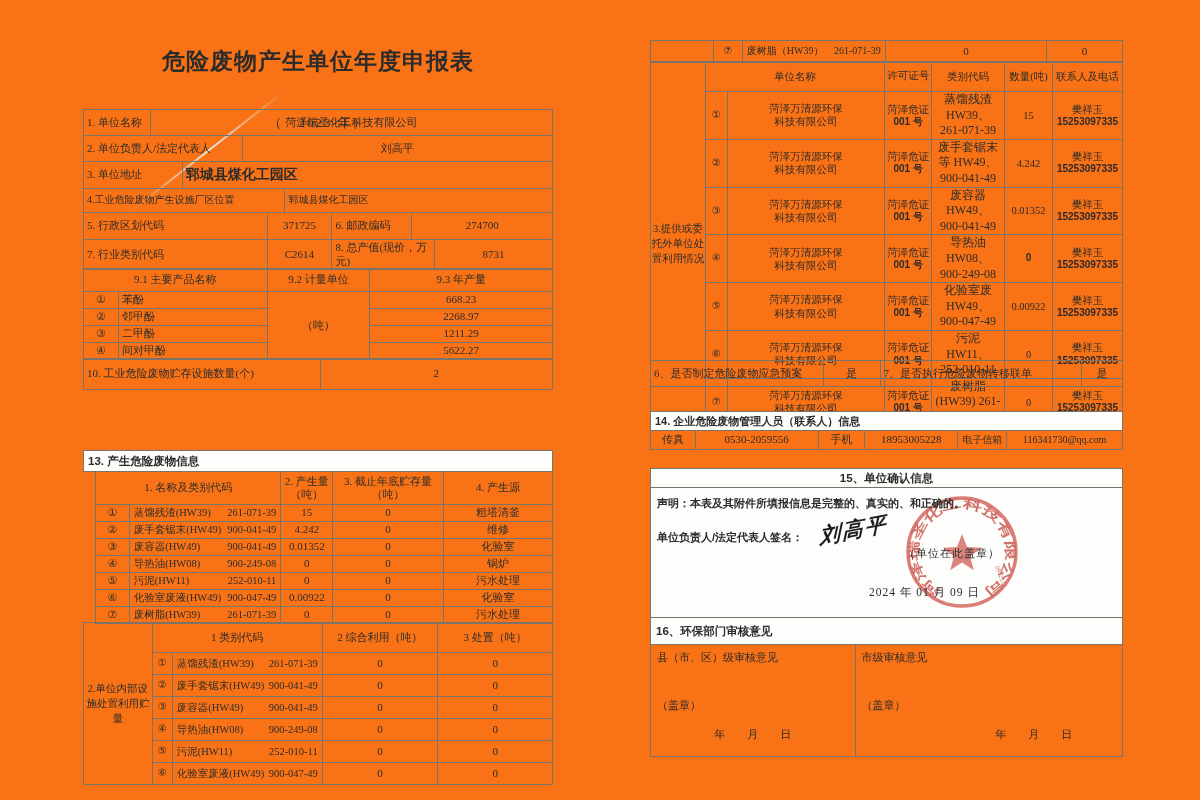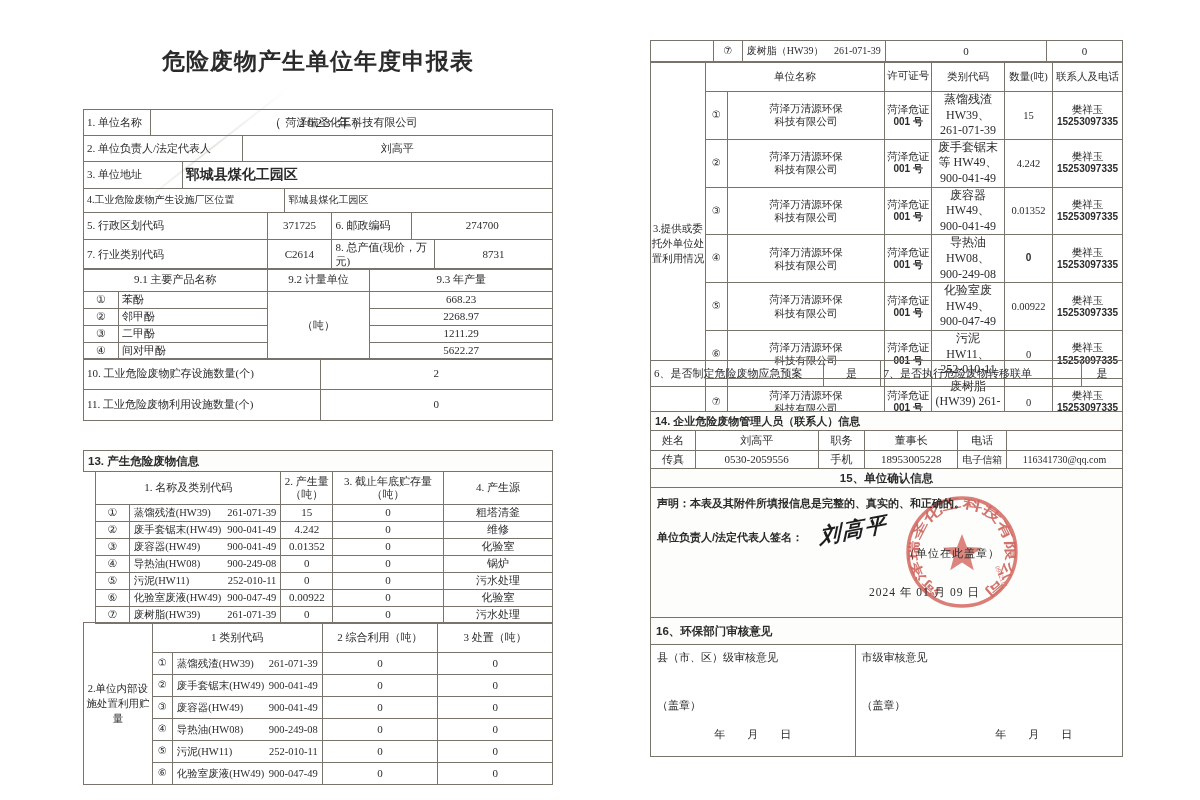--- a/index.html
+++ b/index.html
@@ -1,16 +1,16 @@
 <!DOCTYPE html>
 <html><head>
 <meta charset="utf-8">
 <style>
   html,body{margin:0;padding:0;background:#e9e9e7;}
-  .canvas{position:relative;width:1200px;height:800px;background:#ffffff;overflow:hidden;
+  .canvas{position:relative;width:1200px;height:800px;background:#f97316;overflow:hidden;
           font-family:"Liberation Serif","DejaVu Serif",serif;color:#2b2b2b;}
   .page{position:absolute;top:0;}
   #p1{left:83px;width:470px;}
   #p2{left:650px;width:473px;}
   .abs{position:absolute;box-sizing:border-box;}
   table{border-collapse:collapse;table-layout:fixed;}
   td{border:1px solid #78736b;padding:0;font-size:11px;text-align:center;vertical-align:middle;overflow:hidden;line-height:1.25;}
   .lab{text-align:left;padding:0 3px;}
   .hei{font-family:"Liberation Sans","DejaVu Sans",sans-serif;font-weight:700;}
   .semi{font-family:"Liberation Sans","DejaVu Sans",sans-serif;font-weight:600;}
@@ -119,24 +119,20 @@
     <table class="abs" style="left:0;top:358px;">
       <colgroup>
           <col style="width:237px">
           <col style="width:233px">
         </colgroup>
       <tbody>
           <tr style="height:31px">
         <td class="lab">10. 工业危险废物贮存设施数量(个)</td>
         <td>2</td>
       </tr>
-      <tr style="height:31px">
-        <td class="lab">11. 工业危险废物利用设施数量(个)</td>
-        <td>0</td>
-      </tr>
     </tbody>
       </table>
 
     <div class="abs boxtitle hei" style="left:0;top:450px;width:470px;height:22px;line-height:21px;padding-left:4px;font-size:11.5px;">13. 产生危险废物信息</div>
     <table class="abs" style="left:12px;top:471px;">
       <colgroup>
           <col style="width:35px">
           <col style="width:152px">
           <col style="width:53px">
           <col style="width:115px">
@@ -509,28 +505,20 @@
     <table class="abs" style="left:0;top:430px;">
       <colgroup>
           <col style="width:45px">
           <col style="width:123px">
           <col style="width:47px">
           <col style="width:93px">
           <col style="width:49px">
           <col style="width:116px">
         </colgroup>
       <tbody>
-          <tr style="height:20px">
-        <td>姓名</td>
-        <td>刘高平</td>
-        <td>职务</td>
-        <td>董事长</td>
-        <td>电话</td>
-        <td></td>
-      </tr>
       <tr style="height:19px">
         <td>传真</td>
         <td>0530-2059556</td>
         <td>手机</td>
         <td>18953005228</td>
         <td class="small">电子信箱</td>
         <td class="small">116341730@qq.com</td>
       </tr>
     </tbody>
       </table>

